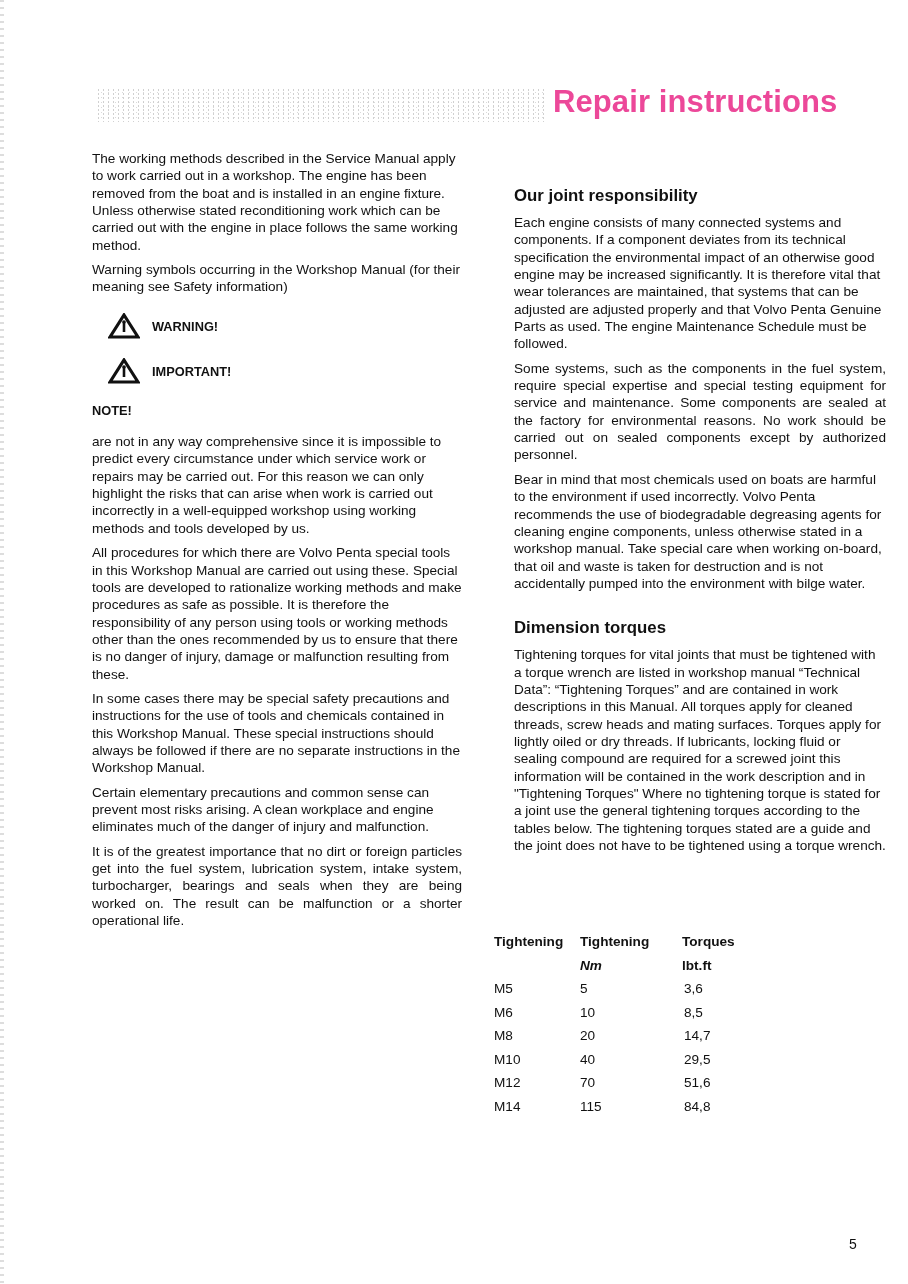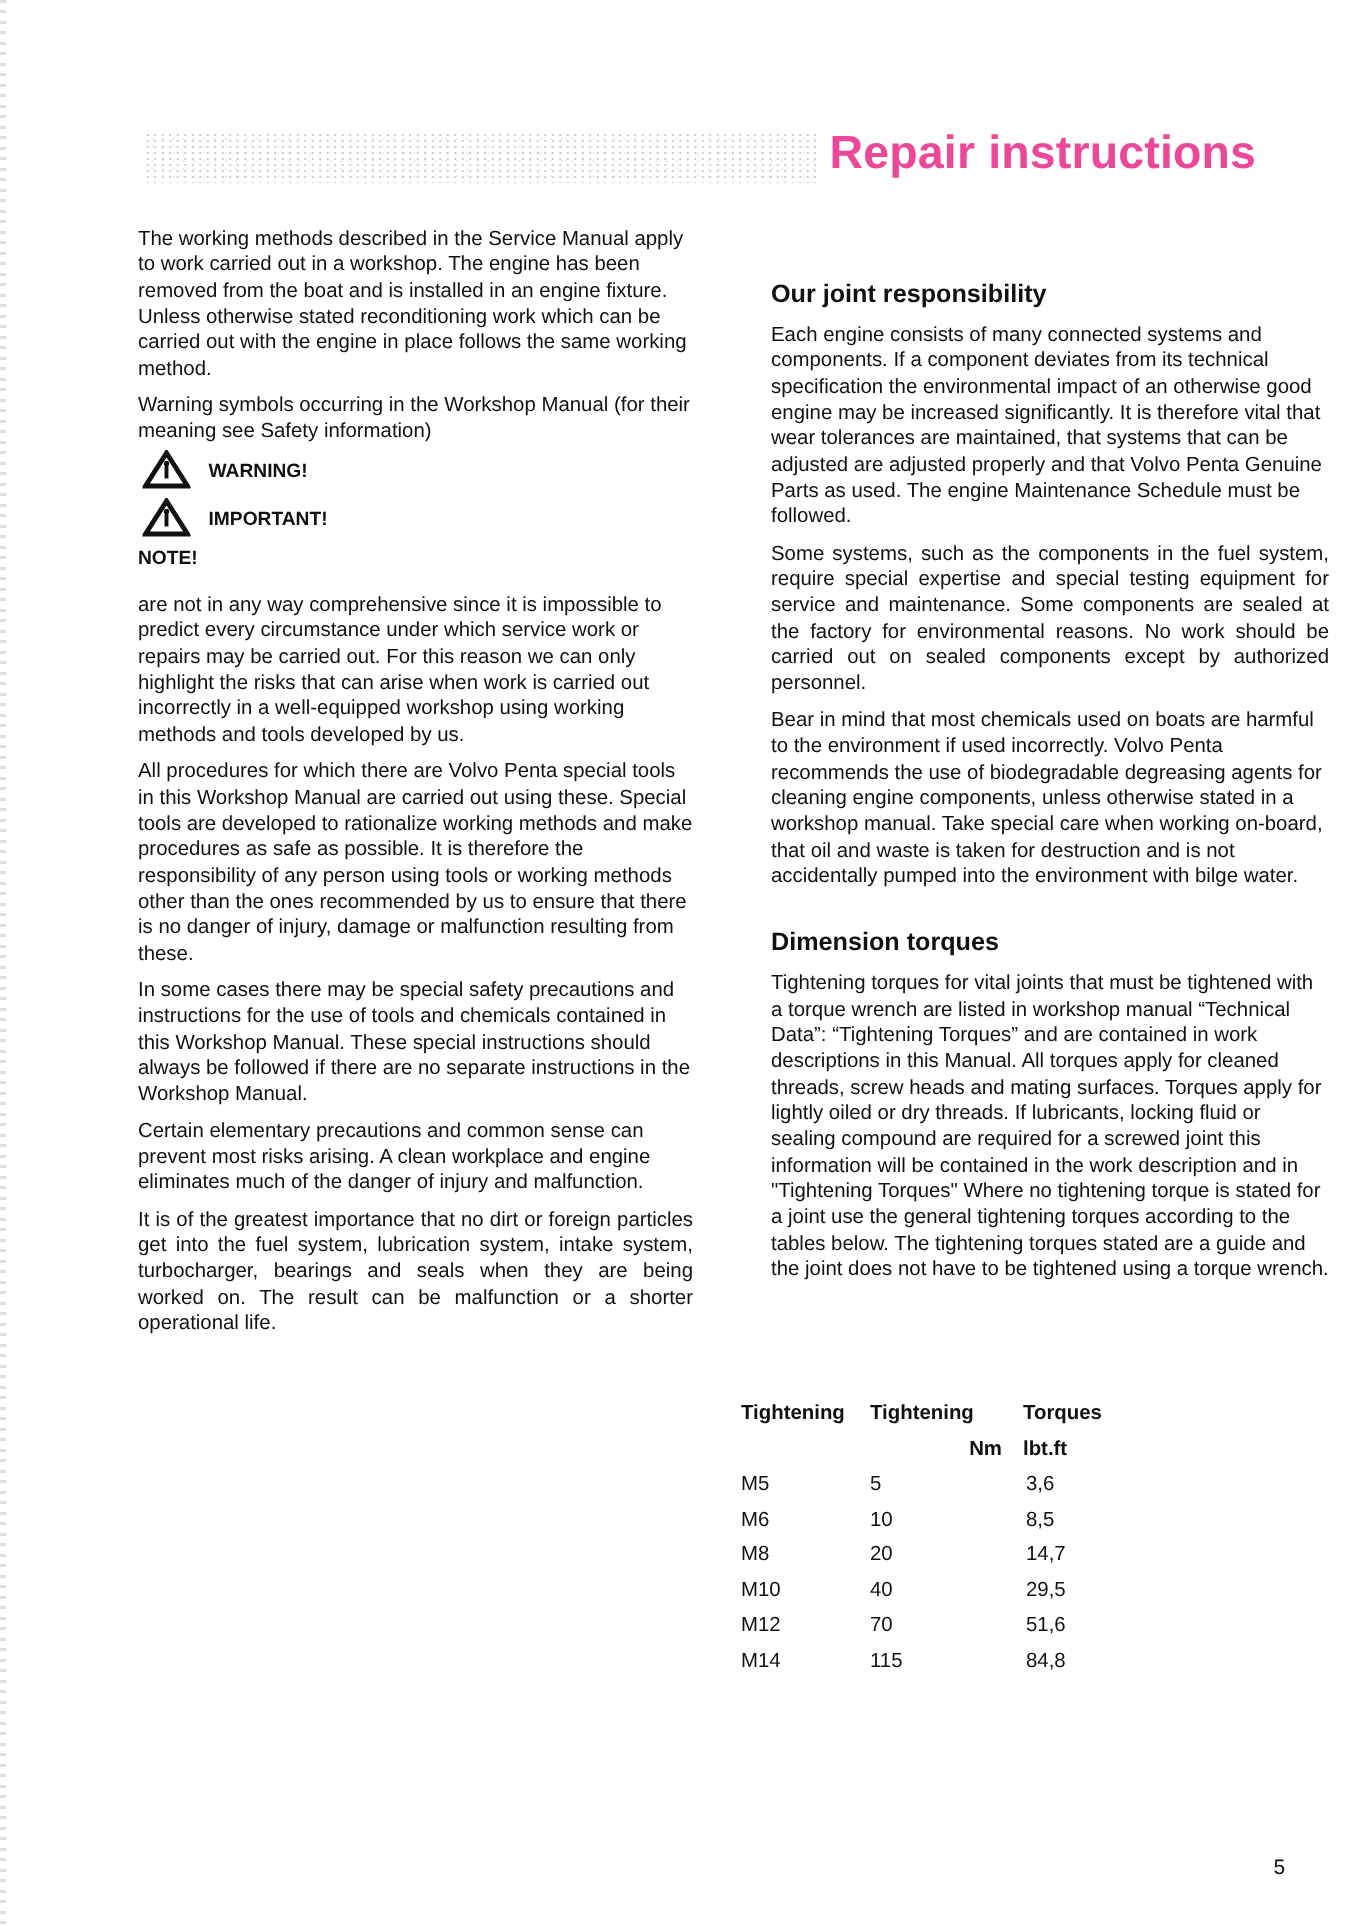--- a/index.html
+++ b/index.html
@@ -55,21 +55,21 @@
     .col-left { left: 92px; top: 150px; width: 370px; }
     .col-right { left: 514px; top: 150px; width: 372px; margin-top: 36px; }
     p {
       margin: 0 0 7px 0;
     }
     .justify { text-align: justify; }
     .symbol-row {
       display: flex;
       align-items: center;
       height: 29px;
-      margin: 3px;
+      margin: 16px;
     }
     .symbol-row .tri {
       width: 32px;
       height: 26px;
       margin-right: 12px;
     }
     .symbol-label {
       font-weight: bold;
       font-size: 12.8px;
     }
@@ -95,21 +95,21 @@
       padding: 0;
       text-align: left;
       font-weight: normal;
       height: 23.5px;
       vertical-align: middle;
     }
     .torque-table th { font-weight: bold; }
     .torque-table .c1 { width: 86px; }
     .torque-table .c2 { width: 88px; }
     .torque-table .c3 { width: 90px; }
-    .torque-table .unit-nm { text-align: right; padding-right: 14px; }
+    .torque-table .unit-nm { text-align: left; padding-right: 14px; font-style: italic; }
     .torque-table .num-lbt { padding-left: 2px; }
     .page-number {
       position: absolute;
       left: 849px;
       top: 1236px;
       font-size: 14px;
     }
   </style>
 </head>
 <body>

